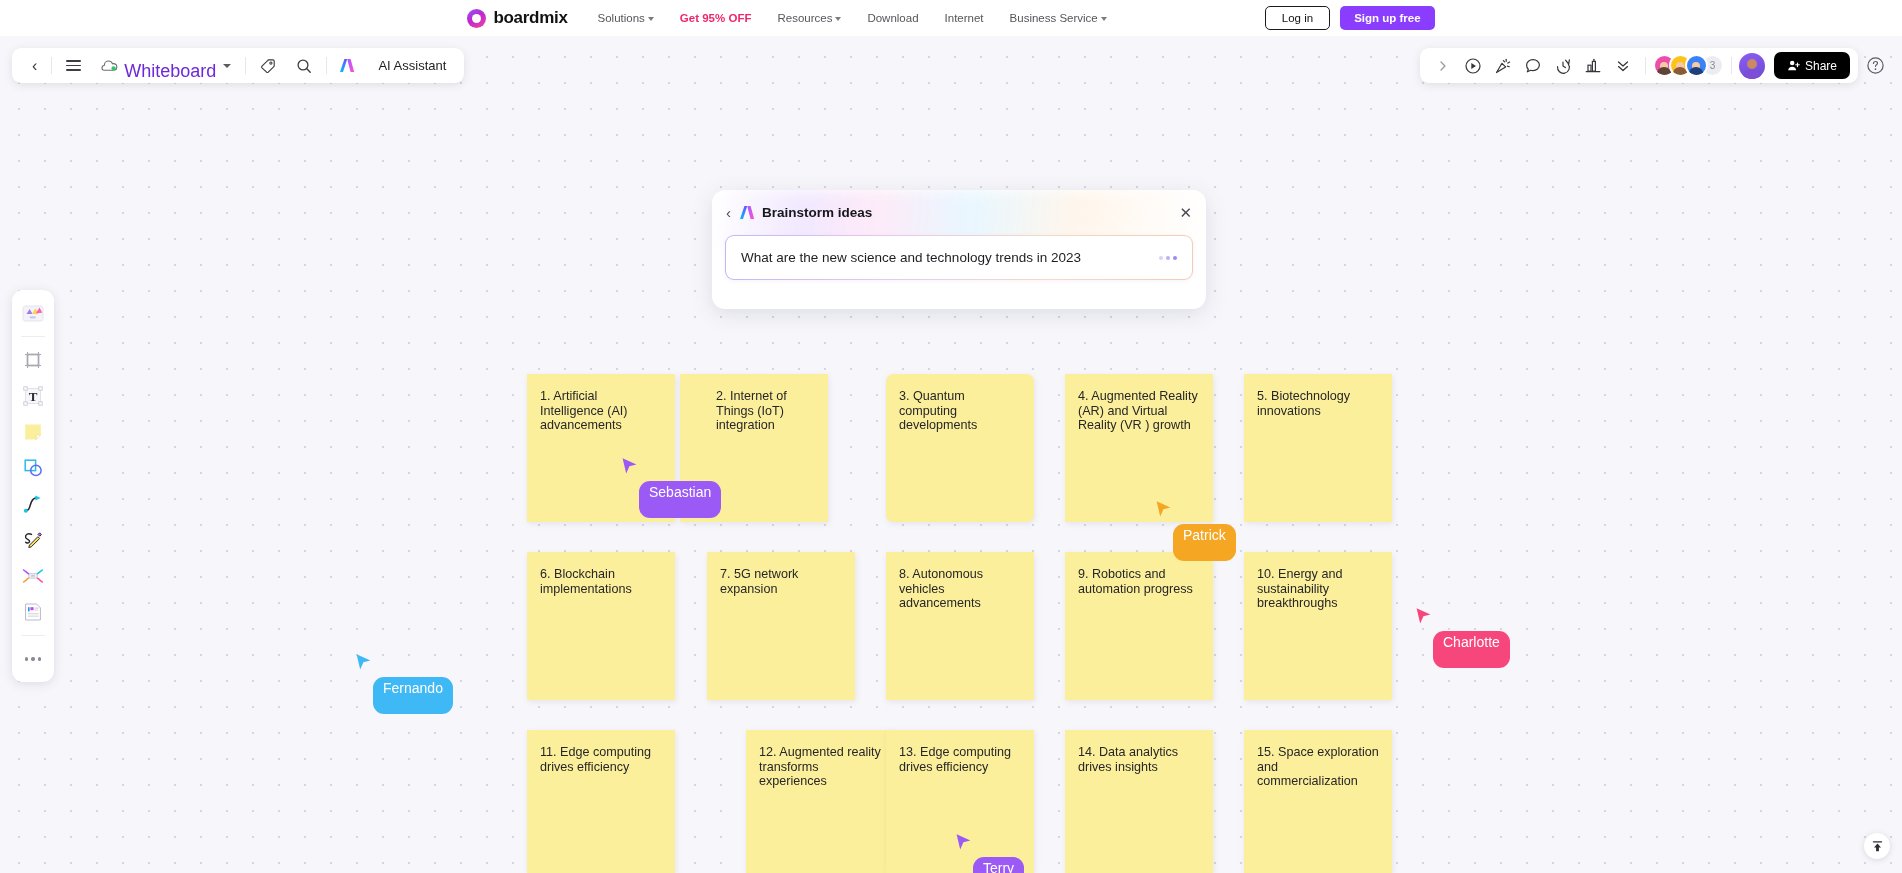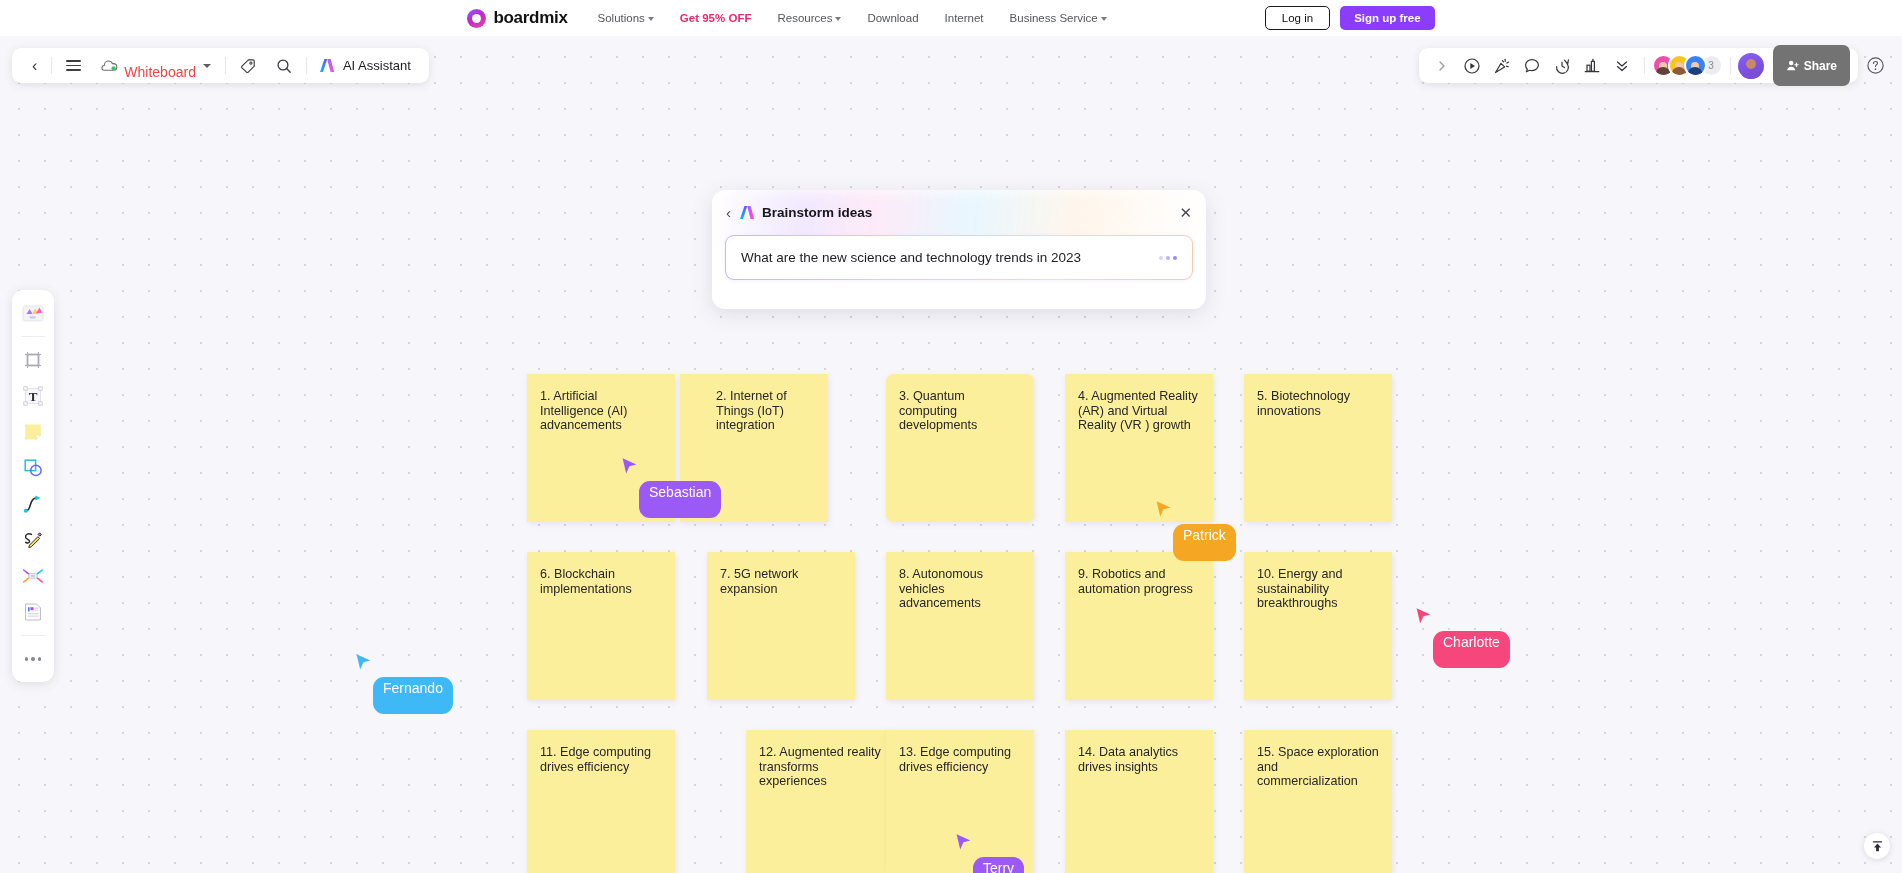--- a/index.html
+++ b/index.html
@@ -65,25 +65,25 @@
     background: #fff; border-radius: 9px;
     box-shadow: 0 2px 9px rgba(30,30,60,.12);
     display: flex; align-items: center; padding: 0 10px; gap: 0px; z-index: 40;
   }
   .ab-item { display: flex; align-items: center; justify-content: center; cursor: pointer; }
   .ab-pad { padding: 0 10px; height: 35px; }
   .ab-div { width: 1px; height: 17px; background: #e6e6ee; margin: 0 4px; }
   .ab-back { font-size: 16px; color: #3c3c42; line-height: 1; }
   .hamburger { width: 15px; display:flex; flex-direction:column; gap:3px; }
   .hamburger span { display:block; height:1.7px; background:#3c3c42; border-radius:1px; }
-  .wb-title { font-size: 14px; color: #ef4444; margin-left: 6px; margin-top: 12px; }
+  .wb-title { font-size: 18px; color: #6d28d9; margin-left: 6px; margin-top: 12px; }
   .cloud-ic { position: relative; width: 17px; height: 12px; }
   .cloud-ic svg { display:block; }
   .chev { width:0;height:0;border-left:4px solid transparent;border-right:4px solid transparent;border-top:4.5px solid #5b5b63;margin-left:7px;}
-  .ai-assist { display:flex; align-items:center; gap:8px; cursor:pointer; padding: 0 8px;}
+  .ai-assist { display:flex; align-items:center; gap:23px; cursor:pointer; padding: 0 8px;}
   .ai-logo { width: 16px; height: 15px; }
   .ai-text { font-size: 13px; color:#1d1d22; font-weight:500; }
 
   
   .appbar-right {
     position: absolute; right: 44px; top: 48px; height: 35px;
     background: #fff; border-radius: 9px;
     box-shadow: 0 2px 9px rgba(30,30,60,.12);
     display: flex; align-items: center; padding: 0 8px; z-index: 40;
   }
@@ -108,22 +108,22 @@
     font-size:10px;color:#8a8a93;
   }
   .me-av {
     width:26px;height:26px;border-radius:50%;
     background: linear-gradient(160deg,#8b5cf6,#6d4bd1);
     position:relative;overflow:hidden;cursor:pointer;
   }
   .me-av .av-head{ top:6px;width:10px;height:10px;background:#c98a63;}
   .me-av .av-body{ width:18px;height:11px;background:#7c4dd6;}
   .btn-share {
-    background:#737373;color:#fff;border:none;border-radius:7px;
-    font-size:12px;font-weight:700;padding:0 13px;height:41px;
+    background:#000000;color:#fff;border:none;border-radius:7px;
+    font-size:12px;font-weight:400;padding:0 13px;height:27px;
     display:flex;align-items:center;gap:5px;cursor:pointer;margin-left:9px;
   }
   .help-ic {
     position:absolute; right:10px; top:48px; width:34px;height:35px;
     display:flex;align-items:center;justify-content:center;color:#5b5b63;cursor:pointer;z-index:40;
   }
 
   
   .lefttool {
     position:absolute; left:12px; top:290px; width:42px;

